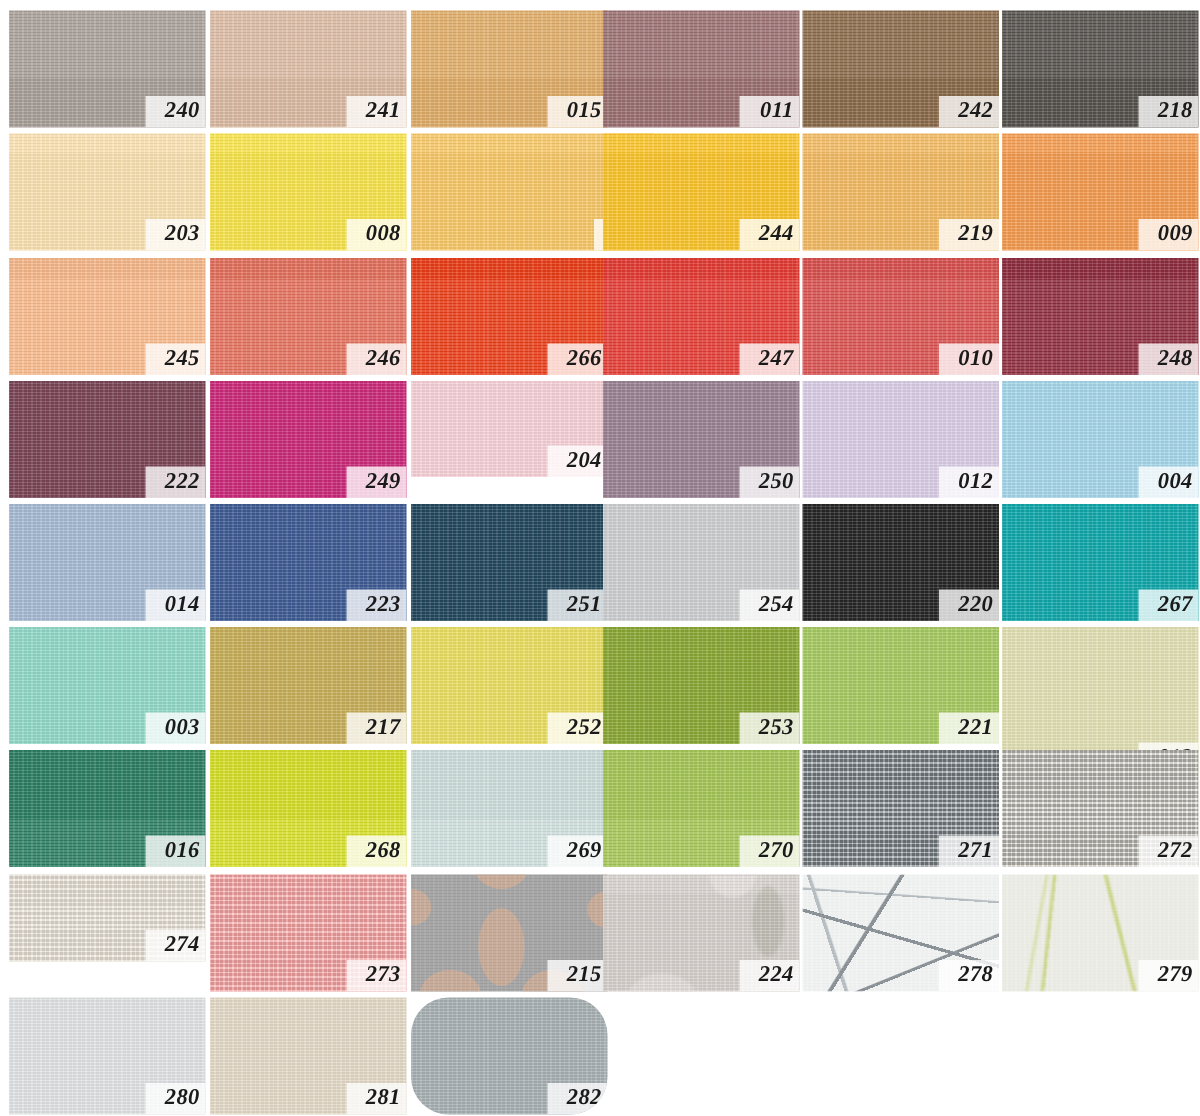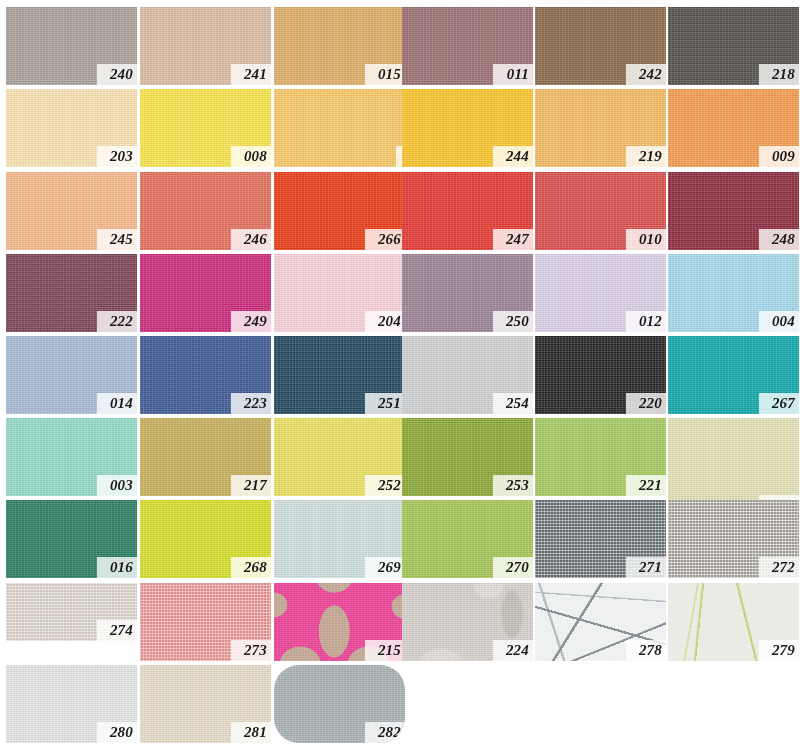--- a/index.html
+++ b/index.html
@@ -219,21 +219,21 @@
     </div>
     <div class="swatch-row" style="top: 254px;">
       <div class="swatch pat-weave" title="plum" style="left: 6px; width: 131px; height: 78px; background: rgb(124, 69, 87);">
         <div class="weave"></div>
         <div class="swatch-label">222</div>
       </div>
       <div class="swatch pat-weave" title="magenta" style="left: 140px; width: 131px; height: 78px; background: rgb(204, 42, 123);">
         <div class="weave"></div>
         <div class="swatch-label">249</div>
       </div>
-      <div class="swatch pat-weave" title="pale-pink" style="left: 274px; width: 131px; height: 78px; background: rgb(249, 211, 218);">
+      <div class="swatch pat-weave" title="pale-pink" style="left: 274px; width: 131px; height: 64px; background: rgb(249, 211, 218);">
         <div class="weave"></div>
         <div class="swatch-label">204</div>
       </div>
       <div class="swatch pat-weave" title="heather-mauve" style="left: 402px; width: 131px; height: 78px; background: rgb(155, 131, 149);">
         <div class="weave"></div>
         <div class="swatch-label">250</div>
       </div>
       <div class="swatch pat-weave" title="pale-lilac" style="left: 535px; width: 131px; height: 78px; background: rgb(220, 208, 232);">
         <div class="weave"></div>
         <div class="swatch-label">012</div>
@@ -323,21 +323,21 @@
     </div>
     <div class="swatch-row" style="top: 583px;">
       <div class="swatch pat-canvas" title="ivory-canvas" style="left: 6px; width: 131px; height: 58px; background: rgb(236, 229, 218);">
         <div class="weave"></div>
         <div class="swatch-label">274</div>
       </div>
       <div class="swatch pat-canvas" title="caramel-canvas" style="left: 140px; width: 131px; height: 78px; background: #fca5a5;">
         <div class="weave"></div>
         <div class="swatch-label">273</div>
       </div>
-      <div class="swatch pat-ogee" title="brown-ogee-damask" style="left: 274px; width: 131px; height: 78px; background: #ec4899; --m2: #c6a996; --m3: #a07f6b;">
+      <div class="swatch pat-ogee" title="brown-ogee-damask" style="left: 274px; width: 131px; height: 78px; background: #a3a3a3; --m2: #c6a996; --m3: #a07f6b;">
         <div class="motif"></div>
         <div class="weave"></div>
         <div class="swatch-label">215</div>
       </div>
       <div class="swatch pat-floral" title="grey-tonal-floral" style="left: 402px; width: 131px; height: 78px; background: rgb(215, 210, 205); --m2: #e3dedb; --m3: #c3c0b8;">
         <div class="motif"></div>
         <div class="weave"></div>
         <div class="swatch-label">224</div>
       </div>
       <div class="swatch pat-lines" title="grey-line-sketch" style="left: 535px; width: 131px; height: 78px; background: rgb(242, 244, 243); --m2: #8a9196; --m3: #b7bec2;">

